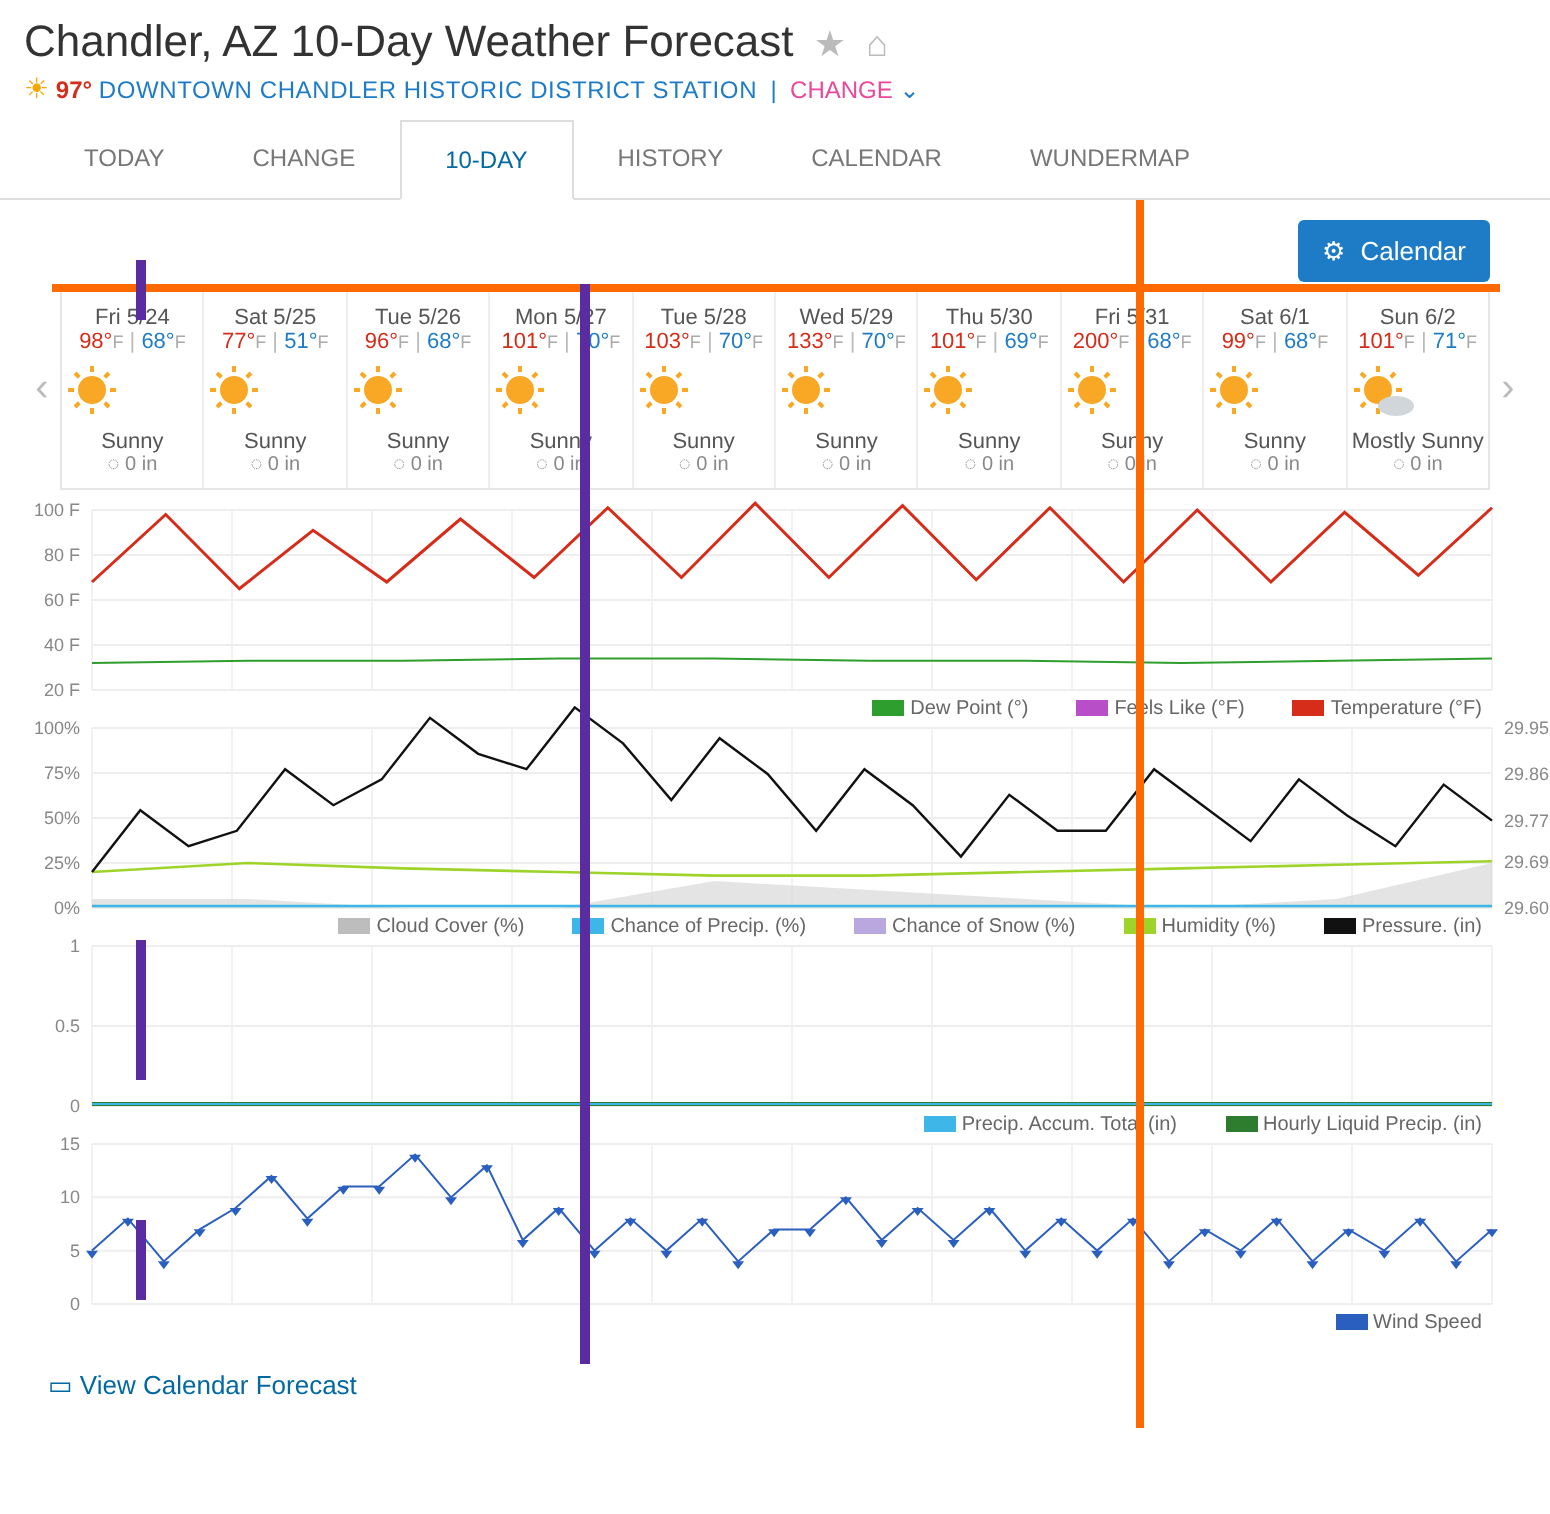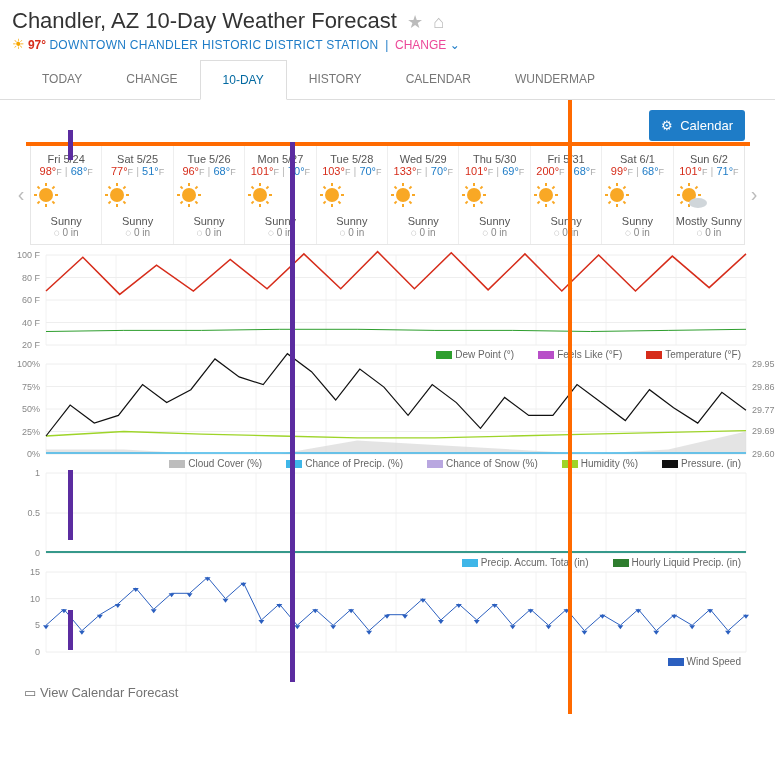--- a/index.html
+++ b/index.html
@@ -28,21 +28,21 @@
 .day .lo{color:#1e7cc7}
 .day .deg{font-size:9px;color:#aaa}
 .day .icon{font-size:28px;line-height:1;margin:4px 0}
 .day .cond{color:#555}
 .day .precip{color:#888;font-size:10px}
 .chart-stack{margin:10px 20px 0 34px;position:relative}
 svg{display:block}
 .legend{font-size:10px;color:#666;text-align:right;padding:4px 2px}
 .legend span{margin-left:12px;white-space:nowrap}
 .sw{display:inline-block;width:16px;height:8px;margin-right:3px;vertical-align:middle}
-.link{color:#737373;margin:14px 0 0 12px;font-size:13px}
+.link{color:#0369a1;margin:14px 0 0 12px;font-size:13px}
 
 .anno{position:absolute;pointer-events:none}
 .anno.orange{background:#ff6a00}
 .anno.purple{background:#5b2ca0}
 </style>
 </head>
 <body>
 
 <div class="page">
 

